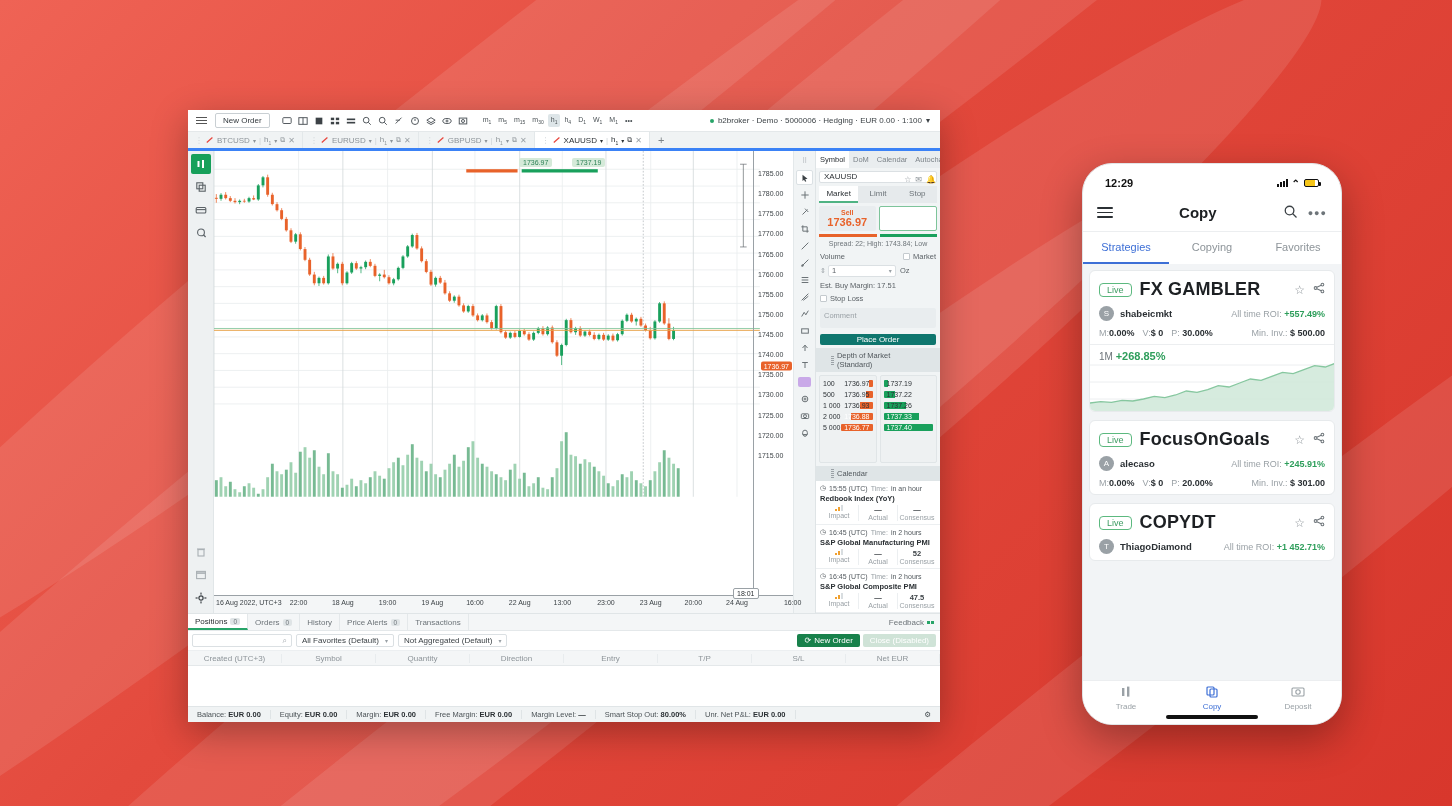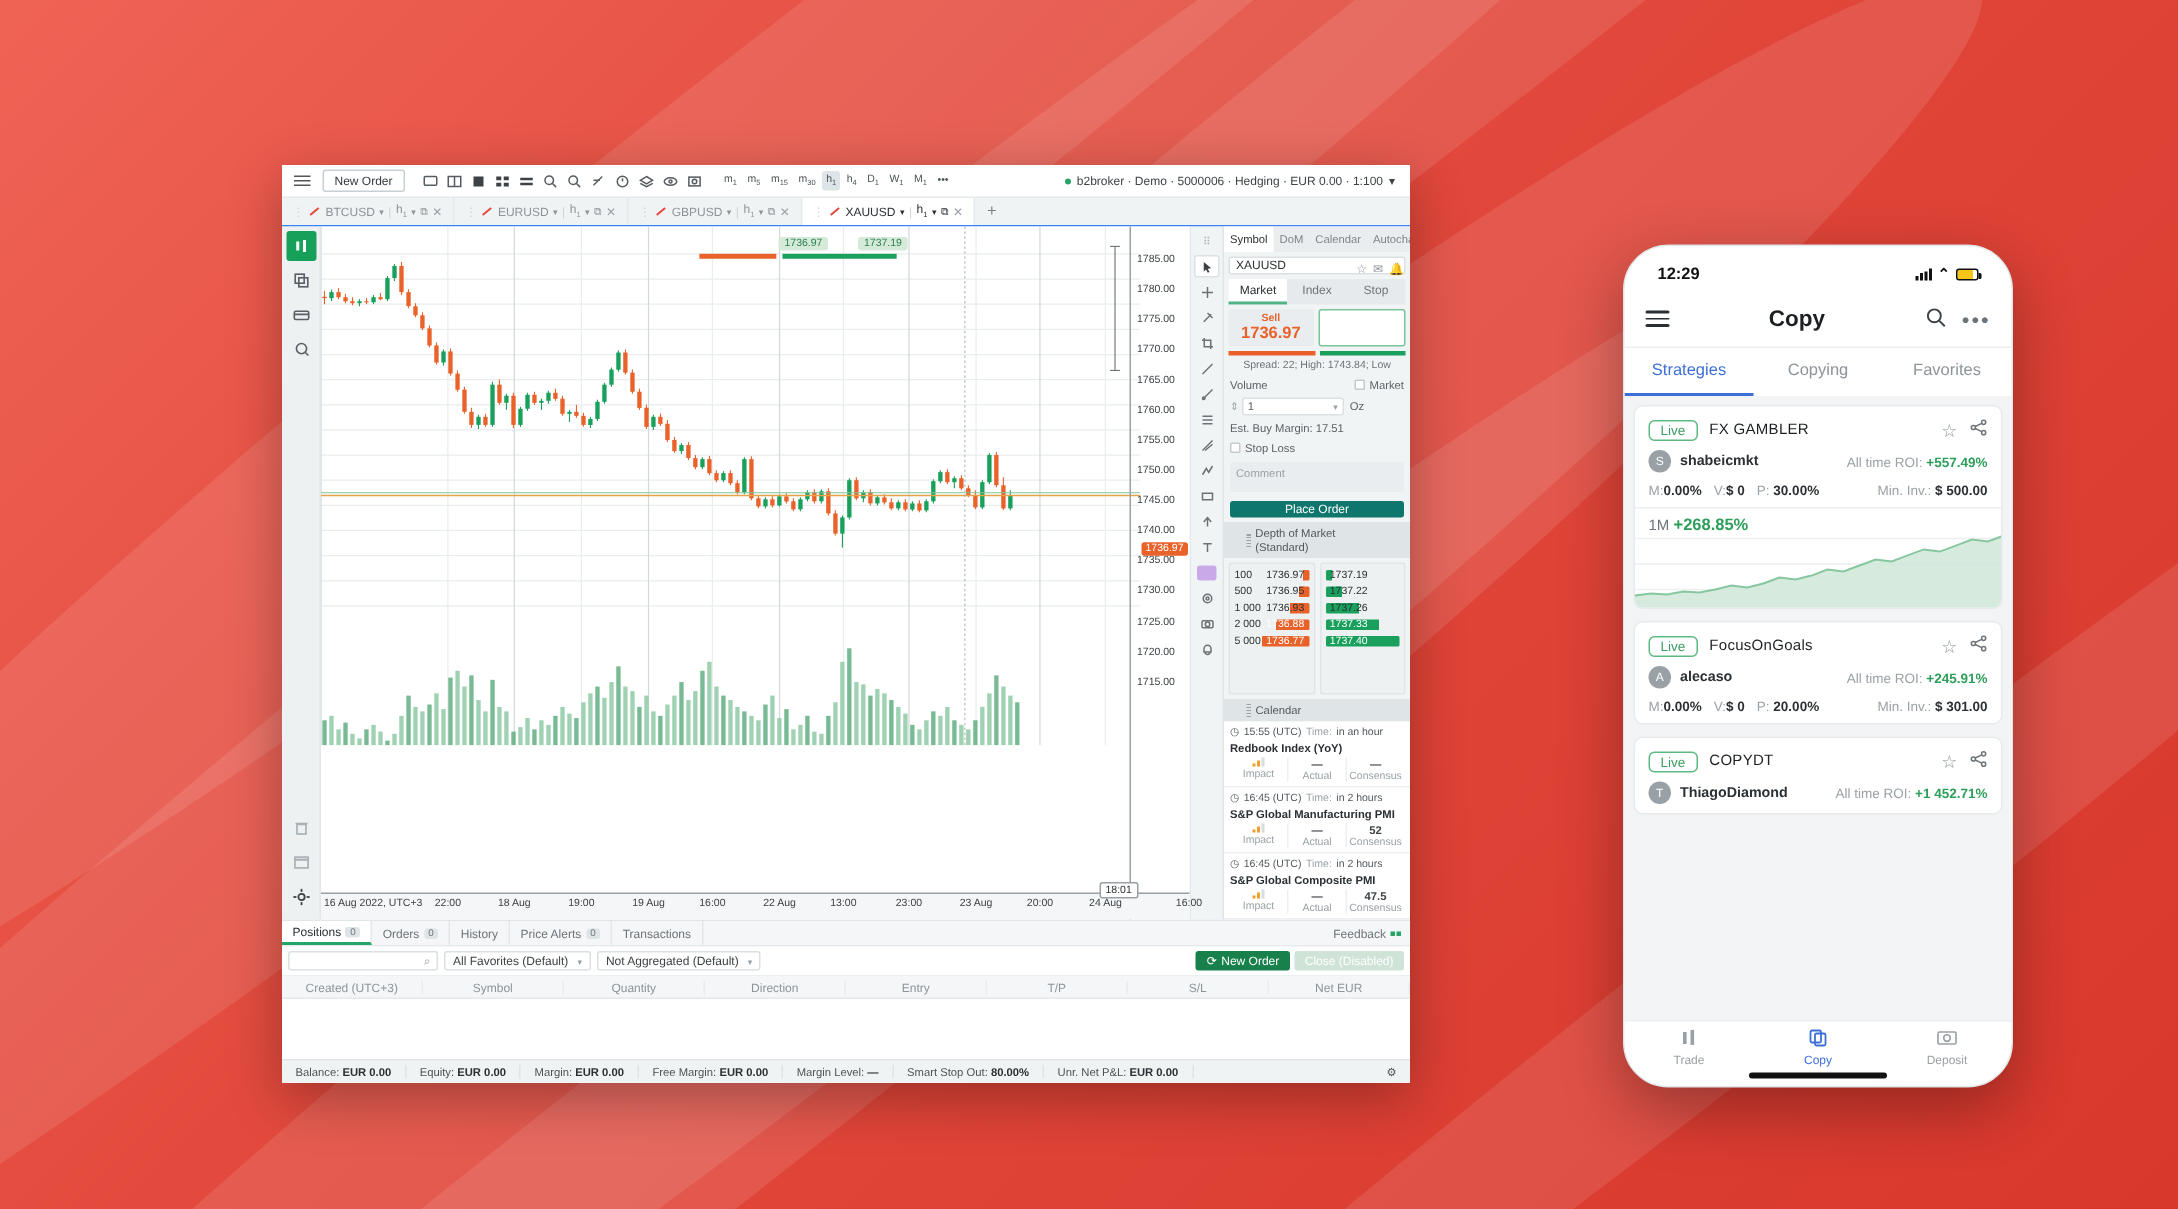--- a/index.html
+++ b/index.html
@@ -44,21 +44,21 @@
   .tf-group { display:flex; align-items:center; gap:1px; margin-left:10px; }
   .tf { font-size:7px; padding:2px 3px; border-radius:2px; color:#4b5256; white-space:nowrap; }
   .tf.sel { background:#dde5e8; }
   .tf sub { font-size:5px; }
   .acct { margin-left:auto; display:flex; align-items:center; gap:4px; font-size:8px;
           color:#3c4246; padding-right:6px; }
   .dot-green { width:4px;height:4px;border-radius:50%;background:#27a468; display:inline-block; }
 
   
   .tabstrip { height:19px; background:#f0f3f4; display:flex; align-items:stretch;
-              border-bottom:1px solid #3b82f6; flex:none; }
+              border-bottom:3px solid #3b82f6; flex:none; }
   .ctab { display:flex; align-items:center; gap:3px; padding:0 7px; font-size:8px;
           color:#8d9499; border-right:1px solid #e3e8ea; background:#f0f3f4; cursor:pointer; }
   .ctab.active { background:#fff; color:#2b3034; }
   .ctab .mini { width:8px;height:8px; }
   .ctab .mini svg { width:8px;height:8px; }
   .ctab .x { font-size:8px; color:#9aa1a6; }
   .ctab .sep { color:#cdd3d6; }
   .plus-tab { display:flex;align-items:center;padding:0 8px;font-size:11px;color:#7b8287;cursor:pointer; }
 
   
@@ -202,21 +202,21 @@
   .ph-ic { color:#3c4246; font-size:14px; }
   .ph-tabs { display:flex; border-bottom:1px solid #eceef0; background:#fff; }
   .ph-tab { flex:1; text-align:center; padding:9px 0; font-size:11px; color:#8d9499; }
   .ph-tab.active { color:#3d6fd6; border-bottom:2px solid #3d6fd6; font-weight:normal; }
   .ph-scroll { position:absolute; top:100px; bottom:44px; left:0; right:0; overflow:hidden;
                background:#f2f4f6; padding:6px; }
   .card { background:#fff; border:1px solid #e7eaec; border-radius:6px; margin-bottom:8px; overflow:hidden; }
   .card-top { padding:8px 9px 6px 9px; }
   .card-r1 { display:flex; align-items:center; gap:8px; }
   .live { border:1px solid #5cb97f; color:#3d9b62; font-size:9px; padding:1px 7px; border-radius:4px; }
-  .strat-name { font-size:10px; font-weight:normal; color:#1d2023; flex:1; letter-spacing:.2px; }
+  .strat-name { font-size:18px; font-weight:bold; color:#1d2023; flex:1; letter-spacing:.2px; }
   .star,.share { color:#8d9499; font-size:12px; }
   .card-r2 { display:flex; align-items:center; gap:6px; margin-top:6px; }
   .ava { width:15px;height:15px;border-radius:50%;background:#9aa1a6;color:#fff;font-size:8px;
          display:flex;align-items:center;justify-content:center; }
   .uname { font-size:9.5px; font-weight:bold; color:#2b3034; }
   .roi { margin-left:auto; font-size:9px; color:#9aa1a6; }
   .roi b { color:#2e9e5b; }
   .card-r3 { display:flex; gap:8px; margin-top:7px; font-size:9px; color:#9aa1a6; }
   .card-r3 b { color:#2b3034; }
   .card-r3 .mi { margin-left:auto; }
@@ -927,21 +927,21 @@
         <span>XAUUSD</span>
         <span class="car">▾</span>
       </div>
       <div class="symicons">
         <span>☆</span>
         <span>✉</span>
         <span>🔔</span>
       </div>
       <div class="otabs" id="otabs">
           <div class="otab active">Market</div>
-          <div class="otab">Index</div>
+          <div class="otab">Limit</div>
           <div class="otab">Stop</div>
         </div>
       <div class="bsrow">
         <div class="bsbox">
           <div class="lbl">Sell</div>
           <div class="px">1736.97</div>
         </div>
         <div class="bsbox buy"></div>
       </div>
       <div class="barline">

